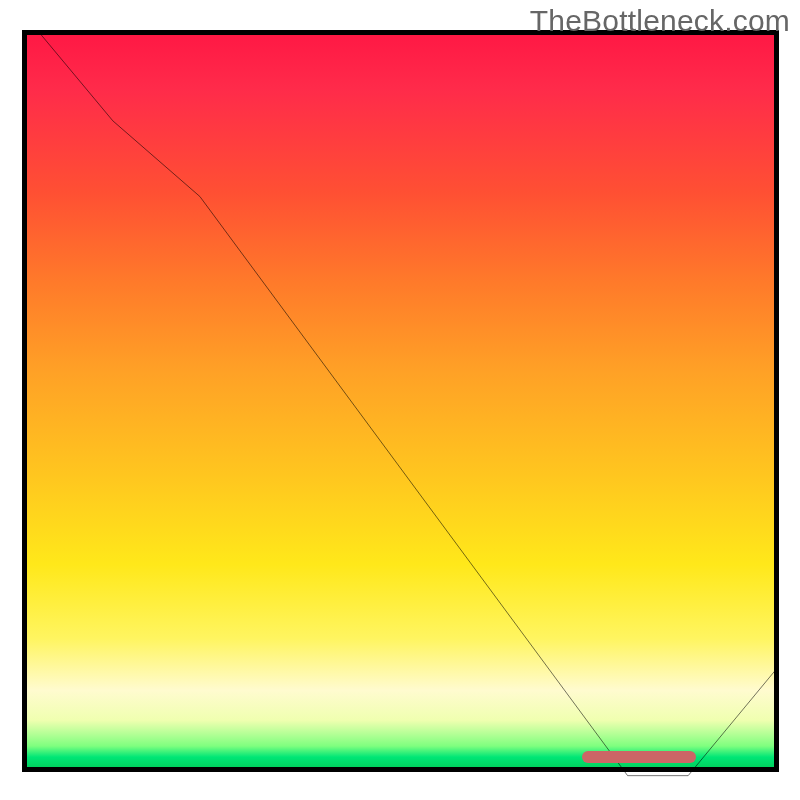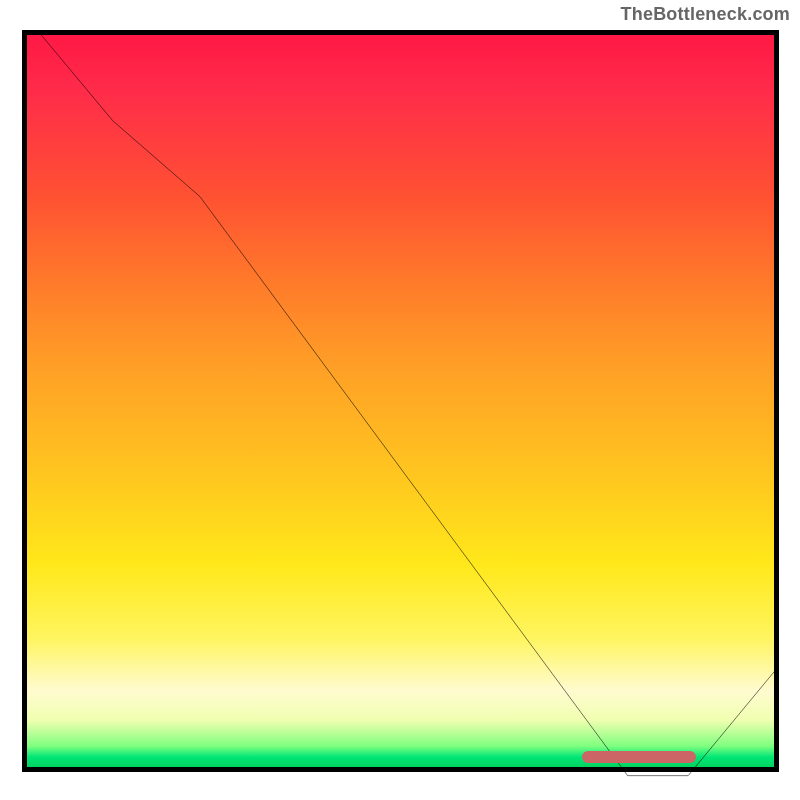--- a/index.html
+++ b/index.html
@@ -14,22 +14,22 @@
   .wrap {
     position: relative;
     width: 800px;
     height: 800px;
   }
   .watermark {
     position: absolute;
     top: 4px;
     right: 10px;
     color: #666666;
-    font-size: 18px;
-    font-weight: 700;
+    font-size: 30px;
+    font-weight: 400;
     letter-spacing: 0.2px;
     z-index: 5;
   }
   .plot {
     position: absolute;
     left: 22px;   
     top: 30px;
     width: 757px;
     height: 742px;
   }

